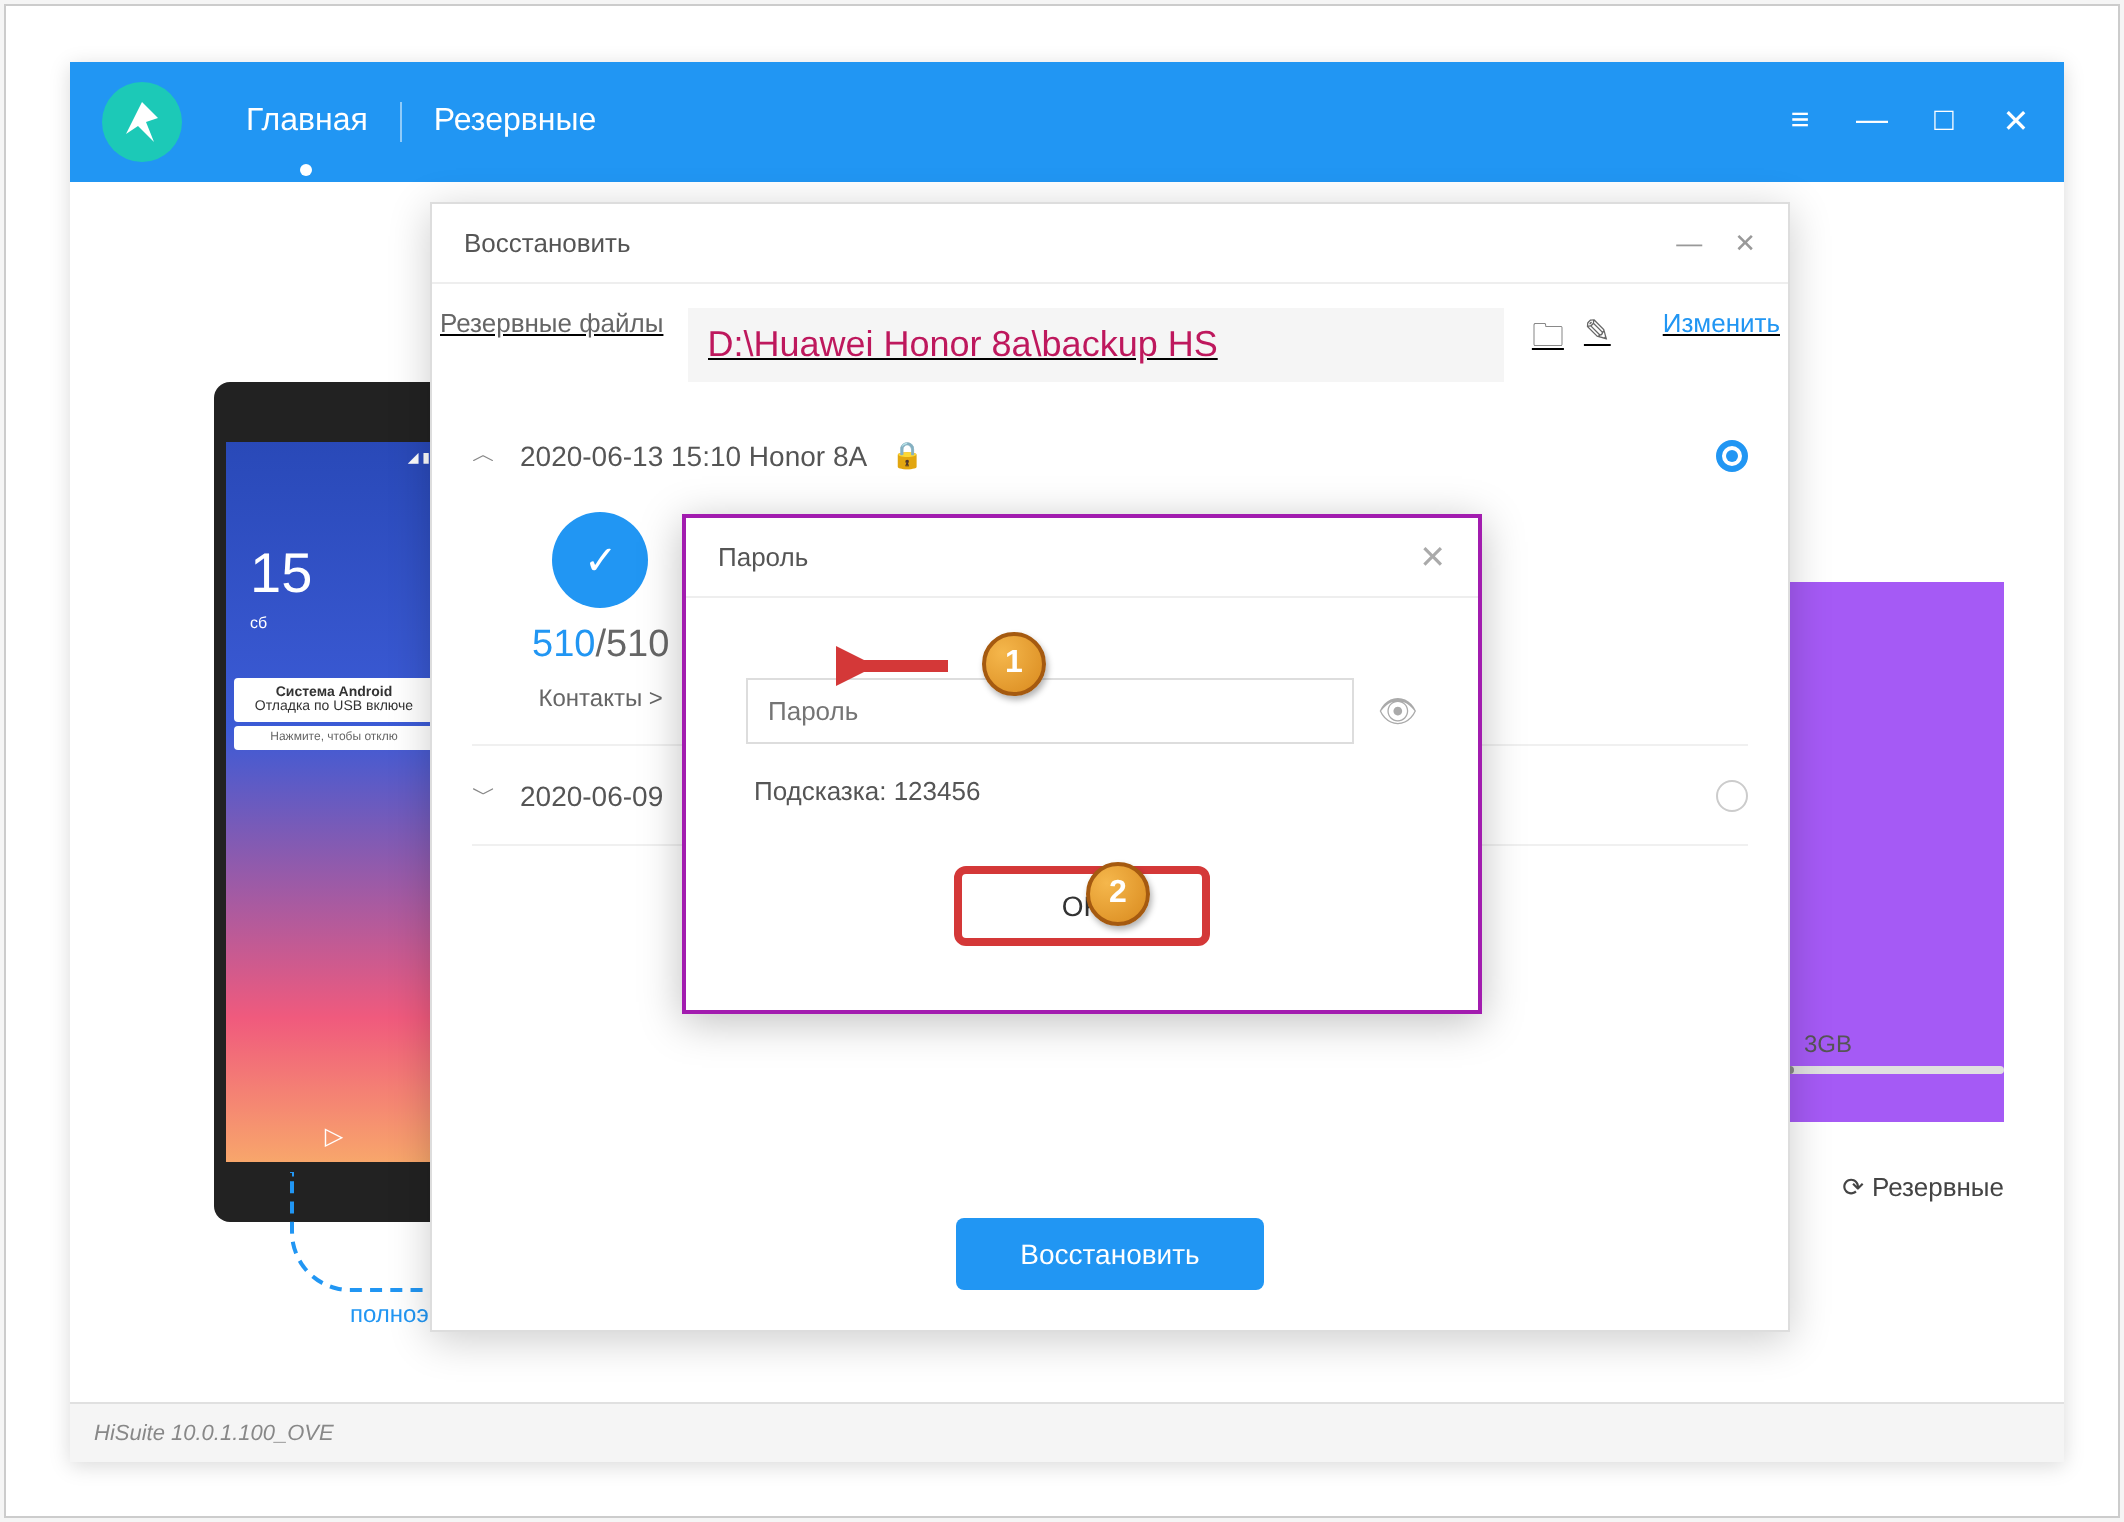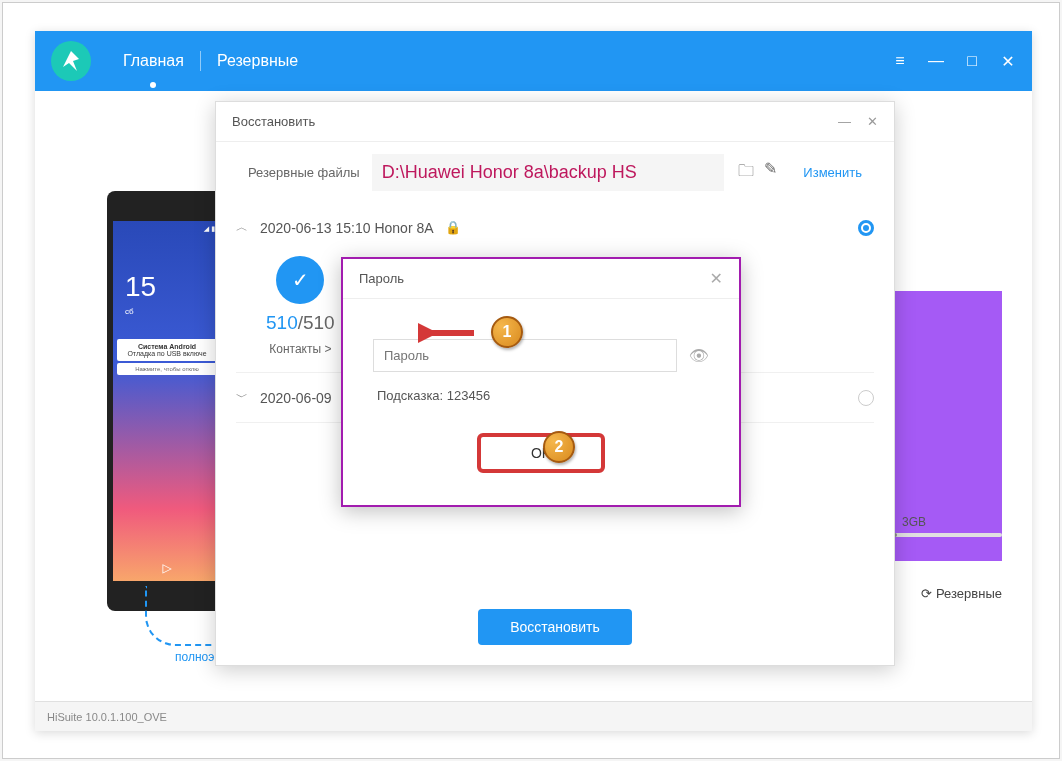--- a/index.html
+++ b/index.html
@@ -23,25 +23,25 @@
     .phone-notif-sub { position: absolute; top: 142px; left: 4px; right: 4px; background: #fff; padding: 3px 6px; font-size: 6px; color: #666; border-radius: 2px; }
     .phone-nav { position: absolute; bottom: 6px; left: 0; right: 0; display: flex; justify-content: space-around; }
     .phone-nav-btn { color: #fff; font-size: 12px; }
     .fix-link { position: absolute; right: 30px; top: 495px; color: #444; font-size: 13px; display: flex; align-items: center; gap: 4px; cursor: pointer; }
     .purple-panel { position: absolute; right: 30px; top: 200px; width: 120px; height: 270px; background: #A55AF5; }
     .storage-text { position: absolute; right: 106px; top: 424px; font-size: 12px; color: #555; }
     .storage-bar { position: absolute; right: 30px; top: 442px; width: 140px; height: 4px; background: #e0e0e0; border-radius: 2px; }
     .storage-bar-fill { height: 100%; width: 25%; background: #888; border-radius: 2px; }
     .dashed-arrow { position: absolute; left: 110px; top: 495px; width: 80px; height: 60px; border-left: 2px dashed #2196F3; border-bottom: 2px dashed #2196F3; border-radius: 0 0 0 30px; }
     .fullscreen-link { position: absolute; left: 140px; top: 559px; color: #2196F3; font-size: 12px; }
-    .footer { position: absolute; bottom: 0; left: 0; right: 0; height: 30px; background: #f5f5f5; border-top: 1px solid #e0e0e0; padding: 0 12px; display: flex; align-items: center; font-size: 11px; color: #888; }
+    .footer { position: absolute; bottom: 0; left: 0; right: 0; height: 30px; background: #f5f5f5; border-top: 1px solid #e0e0e0; padding: 0 12px; display: flex; align-items: center; font-size: 11px; color: #888; font-style: italic; }
     .restore-dialog { position: absolute; left: 180px; top: 10px; width: 680px; height: 565px; background: #fff; border: 1px solid #ddd; box-shadow: 0 4px 20px rgba(0,0,0,0.2); display: flex; flex-direction: column; z-index: 10; }
     .dialog-header { height: 40px; display: flex; align-items: center; padding: 0 16px; font-size: 13px; color: #555; border-bottom: 1px solid #eee; }
     .dialog-header-controls { margin-left: auto; display: flex; gap: 16px; color: #999; cursor: pointer; }
-    .backup-path-row { padding: 12px 32px; display: flex; align-items: center; gap: 12px; }
+    .backup-path-row { padding: 12px 4px; display: flex; align-items: flex-start; gap: 12px; text-decoration: underline; }
     .path-label { font-size: 13px; color: #666; }
     .path-input { flex: 1; padding: 8px 10px; background: #f5f5f5; border: none; font-size: 18px; color: #be185d; }
     .path-icons { display: flex; gap: 6px; color: #666; }
     .path-icon-btn { cursor: pointer; padding: 2px; }
     .change-link { color: #2196F3; font-size: 13px; cursor: pointer; margin-left: 12px; }
     .backup-list { flex: 1; padding: 0 20px; overflow-y: auto; }
     .backup-item { padding: 16px 0; border-bottom: 1px solid #f0f0f0; }
     .backup-header { display: flex; align-items: center; gap: 12px; font-size: 14px; color: #555; }
     .expand-icon { font-size: 12px; color: #888; cursor: pointer; }
     .lock-icon { color: #aaa; font-size: 13px; }

